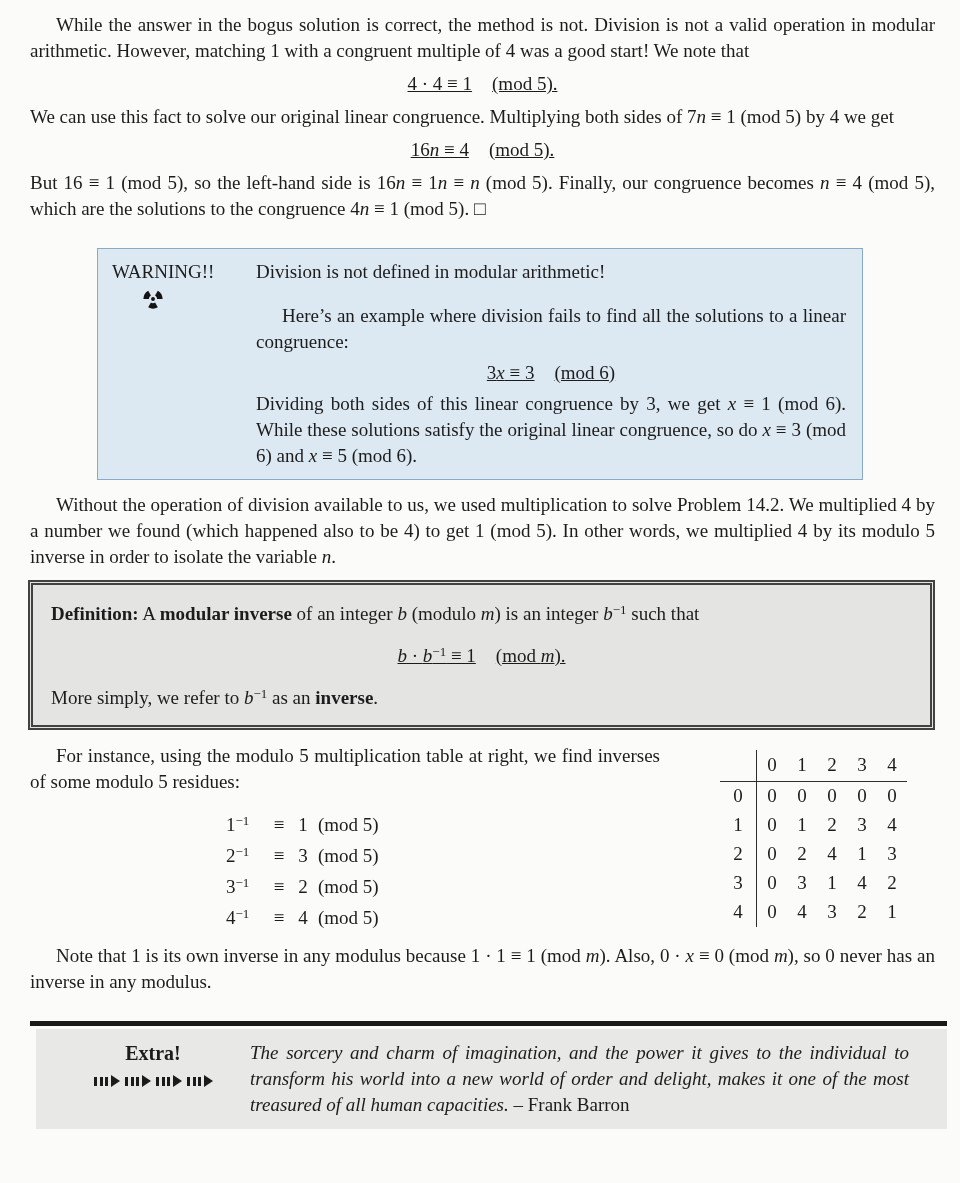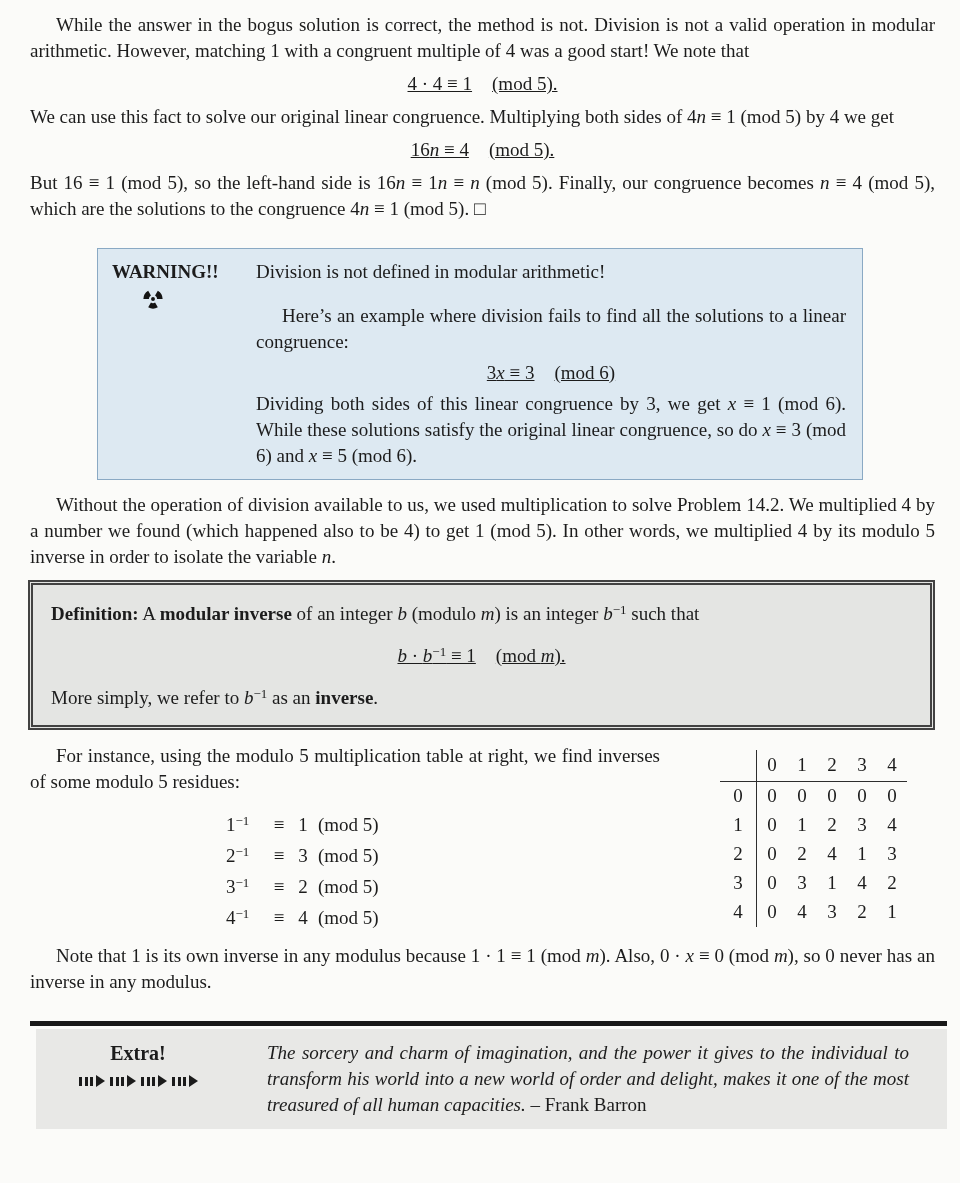--- a/index.html
+++ b/index.html
@@ -23,21 +23,21 @@
 
   
   .warning-box {
     display:flex; box-sizing:border-box;
     margin:26px 0 0 67px; width:766px;
     background:var(--warning-bg, #dde9f2);
     border:1.5px solid var(--warning-border, #8aa9c4);
     padding:10px 16px 10px 14px;
   }
   .warn-left { flex:none; width:144px; }
-  .warn-label { font-weight:bold; line-height:26px; }
+  .warn-label { font-weight:normal; line-height:26px; }
   .warn-icon { margin:3px 0 0 30px; width:22px; height:22px; }
   .warn-right { flex:1; }
   .warn-right p { margin:0; text-align:justify; line-height:26px; }
   .warn-p1 { margin-top:18px !important; text-indent:26px; }
   .warn-eq { margin:5px 0 5px; }
 
   
   .definition-box {
     margin:10px 0 0 -2px;
     border:5px double var(--definition-border, #424242);
@@ -59,41 +59,41 @@
   table.mult { border-collapse:collapse; }
   .mult td { width:30px; height:29px; text-align:center; padding:0; font-size:19px; }
   .mult td.rlabel { width:36px; border-right:1.6px solid #2e2e2e; }
   .mult tr.hdr td { border-bottom:1.6px solid #2e2e2e; height:31px; }
 
   
   .extra-rule { margin-top:26px; height:5px; width:917px; background:var(--rule, #191919); }
   .extra-box {
     margin:3px 0 0 6px; width:911px; box-sizing:border-box;
     background:var(--extra-bg, #e8e8e6);
-    display:flex; padding:11px 38px 11px 17px;gap:32px;
+    display:flex; padding:11px 38px 11px 32px;
   }
   .extra-left { flex:none; width:170px; text-align:center; }
   .extra-label { font-weight:bold; font-size:20px; line-height:26px; }
   .arrows { display:flex; justify-content:center; column-gap:5px; margin-top:9px; }
   .arrow { display:flex; align-items:center; }
   .arrow-shaft { width:17px; height:9px; background:repeating-linear-gradient(90deg, #1b1b1b 0 3.2px, rgba(0,0,0,0) 3.2px 5.6px); }
   .arrow-head { width:0; height:0; border-left:9px solid #1b1b1b; border-top:6.5px solid transparent; border-bottom:6.5px solid transparent; }
   .extra-quote { flex:1; margin-left:12px; font-style:italic; line-height:26px; text-align:justify; }
   .attrib { font-style:normal; }
 </style>
 </head>
 <body>
 
 <div class="page">
 
   <p class="body indent">While the answer in the bogus solution is correct, the method is not. Division is not a valid operation in modular arithmetic. However, matching 1 with a congruent multiple of 4 was a good start! We note that</p>
 
   <div class="eq"><span class="eq-lhs">4 · 4 ≡ 1</span><span class="eq-mod">(mod 5).</span></div>
 
-  <p class="body"><span>We can use this fact to solve our original linear congruence. Multiplying both sides of 4</span><span class="it">n</span><span> ≡ 1 (mod 5) by 4 we get</span></p>
+  <p class="body"><span>We can use this fact to solve our original linear congruence. Multiplying both sides of 7</span><span class="it">n</span><span> ≡ 1 (mod 5) by 4 we get</span></p>
 
   <div class="eq"><span class="eq-lhs"><span>16</span><span class="it">n</span><span> ≡ 4</span></span><span class="eq-mod">(mod 5).</span></div>
 
   <p class="body"><span>But 16 ≡ 1 (mod 5), so the left-hand side is 16</span><span class="it">n</span><span> ≡ 1</span><span class="it">n</span><span> ≡ </span><span class="it">n</span><span> (mod 5). Finally, our congruence becomes </span><span class="it">n</span><span> ≡ 4 (mod 5), which are the solutions to the congruence 4</span><span class="it">n</span><span> ≡ 1 (mod 5). □</span></p>
 
   <div class="warning-box">
     <div class="warn-left">
       <div class="warn-label">WARNING!!</div>
       <svg class="warn-icon" viewBox="0 0 24 24" width="22" height="22" aria-hidden="true">
         <defs>

